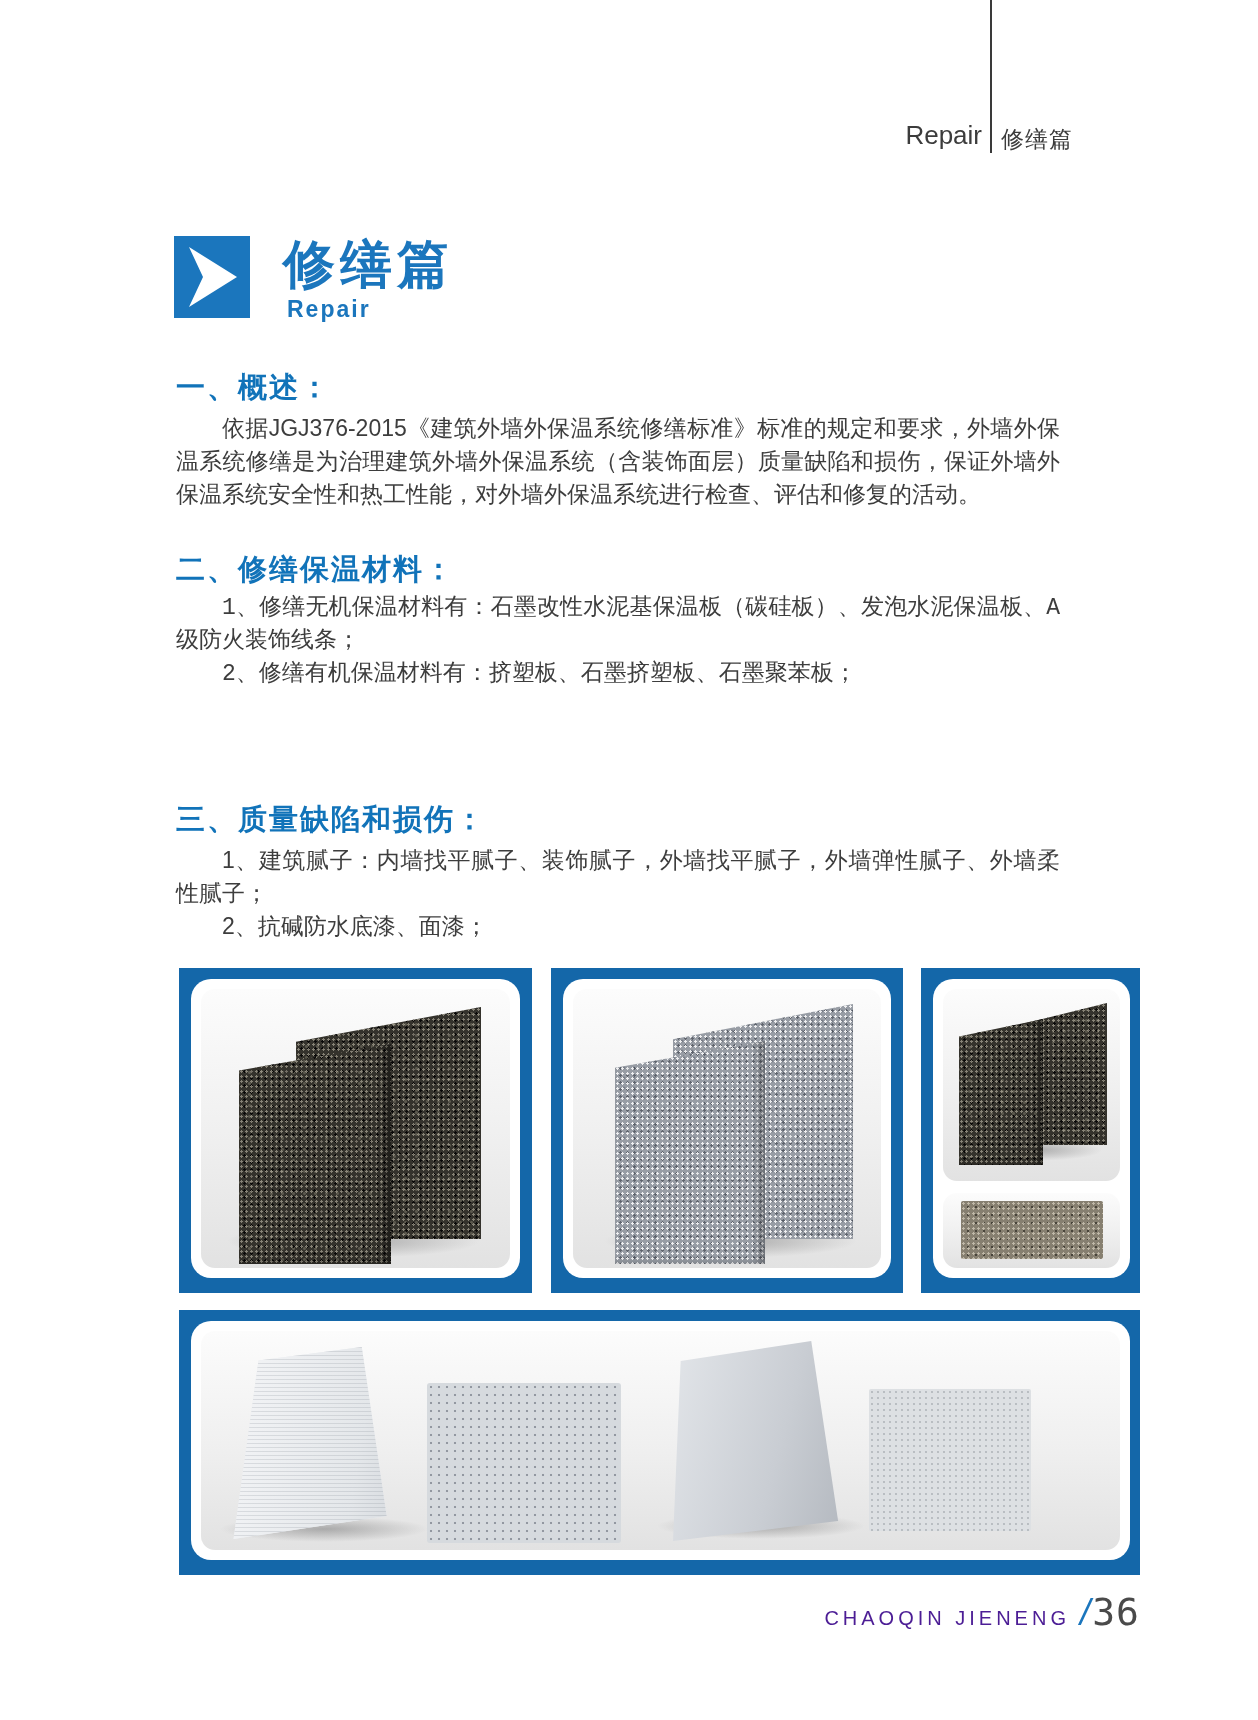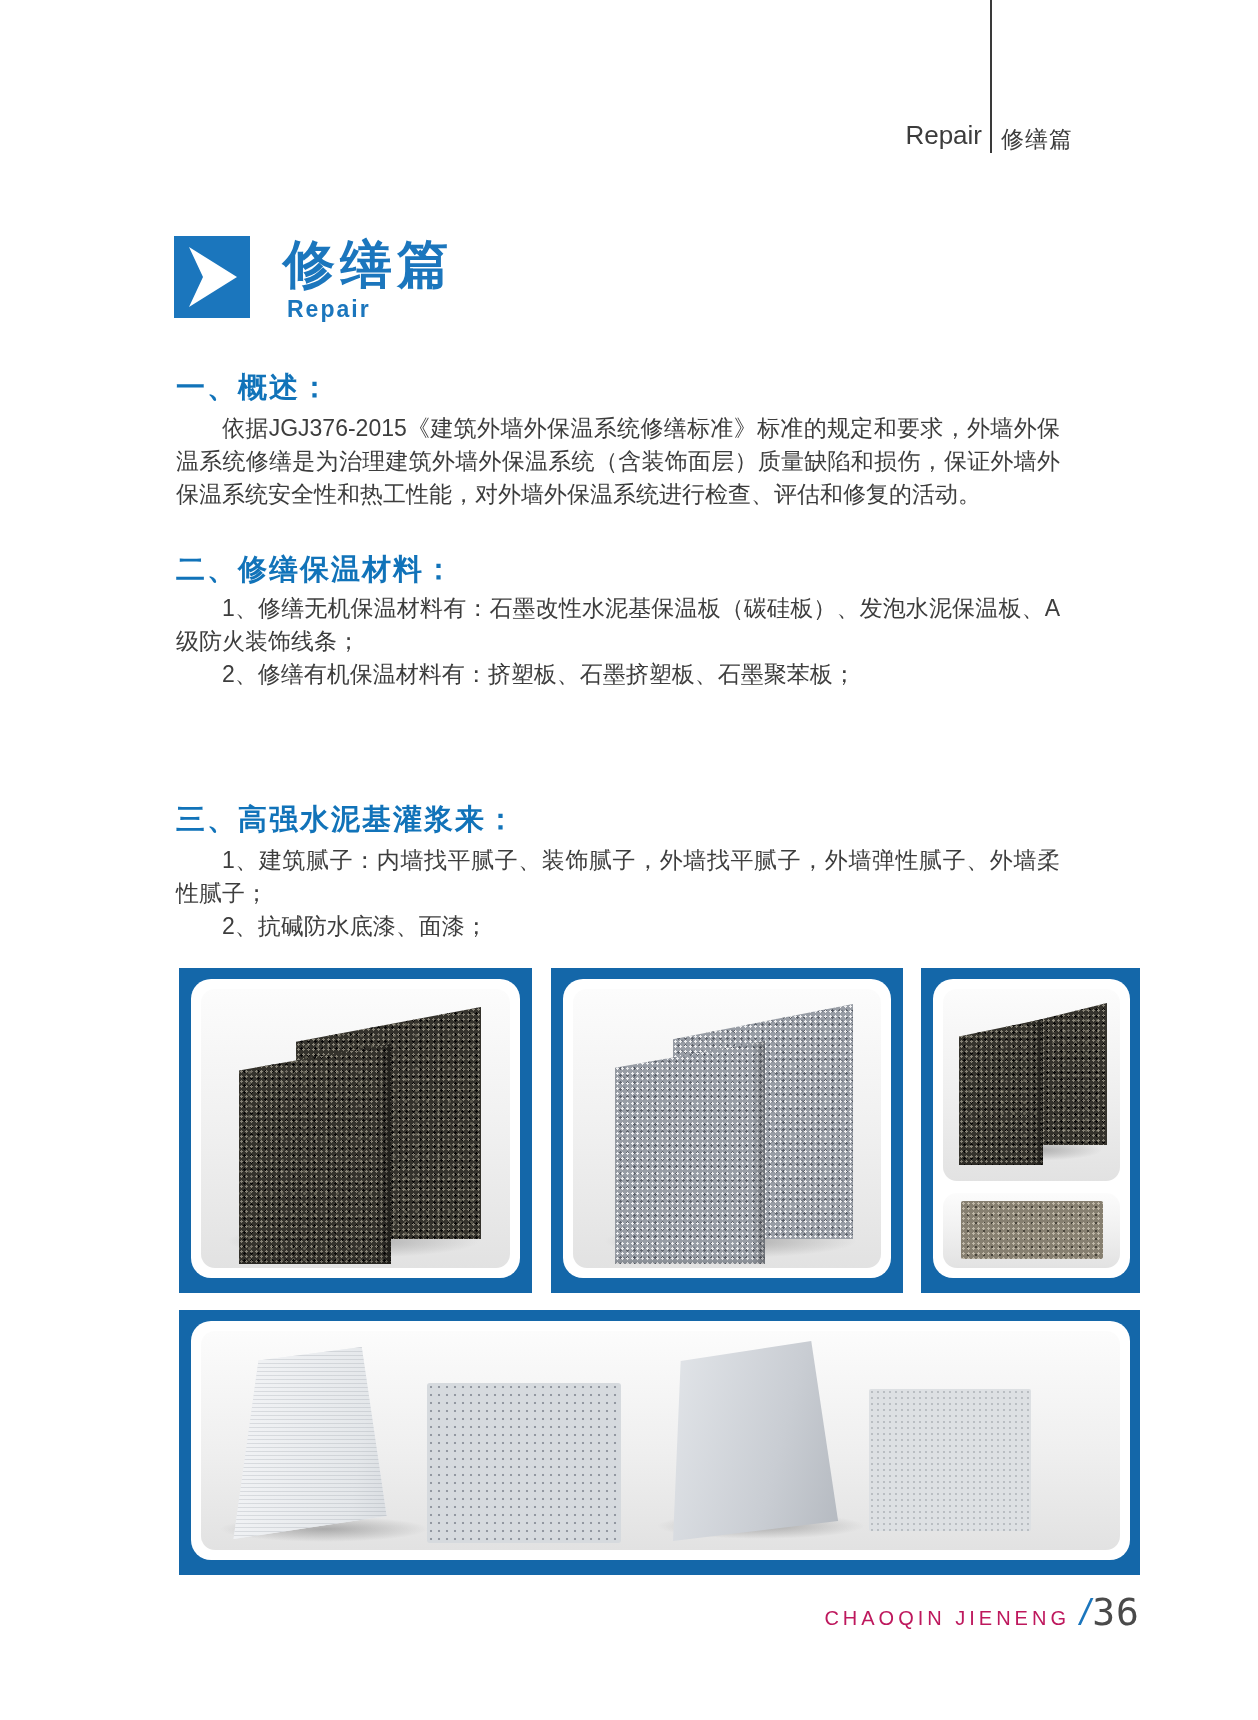--- a/index.html
+++ b/index.html
@@ -25,21 +25,21 @@
                color:#1173b9;font-family:"Liberation Serif",serif;letter-spacing:2px;}
   #h-overview{top:352px;}
   #h-materials{top:534px;}
   #h-decoration{top:784px;}
 
   
   .flowtext{position:absolute;left:160px;width:884px;font-size:23px;line-height:33px;
             color:#3d3d3d;text-align:justify;margin-left:16px;}
   .flowtext p{margin:0;text-indent:2em;}
   #para-overview{top:412px;}
-  #list-materials{top:592px;}
+  #list-materials{top:592px;font-family:Liberation Mono, monospace;}
   #list-decoration{top:844px;}
 
   
   .photo-box{position:absolute;background:#1467a9;padding:11px 12px 15px;box-sizing:border-box;}
   #box1{left:179px;top:968px;width:353px;height:325px;}
   #box2{left:551px;top:968px;width:352px;height:325px;}
   #box3{left:921px;top:968px;width:221px;height:325px;}
   #boxwide{left:179px;top:1310px;width:963px;height:265px;}
   .photo-white{width:100%;height:100%;background:#ffffff;border-radius:20px;
                padding:10px;box-sizing:border-box;}
@@ -77,21 +77,21 @@
           radial-gradient(rgba(90,98,110,.55) 1px,transparent 1.6px);
           background-size:8px 8px;border-radius:3px;}
   .prod-c{clip-path:polygon(4% 10%,72% 0,86% 90%,0 100%);
           background:linear-gradient(105deg,#e2e5e9 0%,#c9cdd3 55%,#aeb3ba 100%);}
   .prod-d{background-color:#dde0e3;background-image:
           radial-gradient(rgba(150,155,162,.5) 1px,transparent 1.5px);
           background-size:6px 6px;border-radius:2px;}
 
   
   .footer{position:absolute;top:1590px;left:640px;width:500px;text-align:right;white-space:nowrap;}
-  .f-brand{font-size:20px;color:#be185d;letter-spacing:4px;vertical-align:baseline;}
+  .f-brand{font-size:20px;color:#4c1d95;letter-spacing:4px;vertical-align:baseline;}
   .f-slash{font-size:37px;color:#1b76bd;font-style:italic;margin:0 2px 0 10px;vertical-align:baseline;}
   .f-num{font-size:38px;color:#4a4a4a;font-family:"DejaVu Sans Mono",monospace;
          letter-spacing:1px;vertical-align:baseline;}
 </style>
 </head>
 <body>
 
 <div class="page">
 
   <div class="v-rule"></div>
@@ -110,21 +110,21 @@
   <div class="flowtext" id="para-overview">
     <p>依据JGJ376-2015《建筑外墙外保温系统修缮标准》标准的规定和要求，外墙外保温系统修缮是为治理建筑外墙外保温系统（含装饰面层）质量缺陷和损伤，保证外墙外保温系统安全性和热工性能，对外墙外保温系统进行检查、评估和修复的活动。</p>
   </div>
 
   <h2 class="sec-heading" id="h-materials">二、修缮保温材料：</h2>
   <div class="flowtext" id="list-materials">
     <p>1、修缮无机保温材料有：石墨改性水泥基保温板（碳硅板）、发泡水泥保温板、A级防火装饰线条；</p>
     <p>2、修缮有机保温材料有：挤塑板、石墨挤塑板、石墨聚苯板；</p>
   </div>
 
-  <h2 class="sec-heading" id="h-decoration">三、高强水泥基灌浆来：</h2>
+  <h2 class="sec-heading" id="h-decoration">三、质量缺陷和损伤：</h2>
   <div class="flowtext" id="list-decoration">
     <p>1、建筑腻子：内墙找平腻子、装饰腻子，外墙找平腻子，外墙弹性腻子、外墙柔性腻子；</p>
     <p>2、抗碱防水底漆、面漆；</p>
   </div>
 
   <div class="photo-box" id="box1">
     <div class="photo-white">
       <div class="photo">
         <div class="shadow" style="left:25px;top:235px;width:255px;height:34px;"></div>
         <div class="board clip-slab speck-dark" style="left:95px;top:18px;width:185px;height:232px;"></div>

